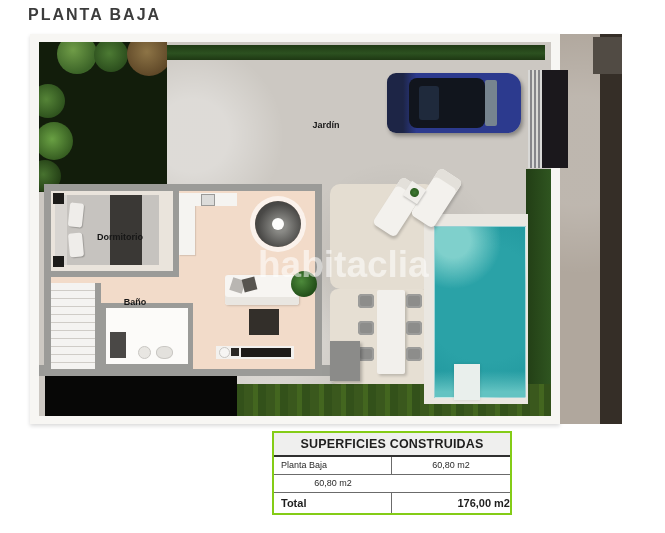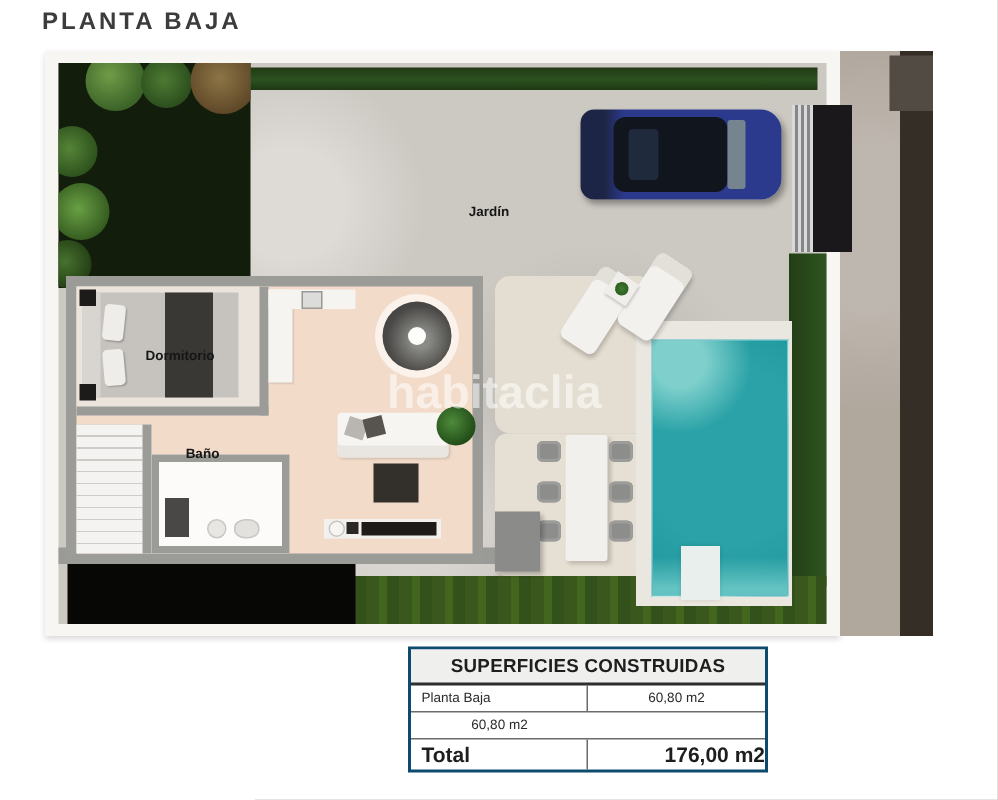--- a/index.html
+++ b/index.html
@@ -100,30 +100,30 @@
   .sofa-pillow-2{left:18px;top:3px;width:13px;height:13px;background:#57544f;transform:rotate(-14deg);}
   .plant-salon{left:240px;top:80px;width:26px;height:26px;border-radius:50%;
     background:radial-gradient(circle at 40% 40%, #4d8a3b, #1f4a16 75%);}
   .sideboard{left:198px;top:118px;width:30px;height:26px;background:#332f2a;}
   .tv-console{left:165px;top:155px;width:78px;height:13px;background:#f3f1ee;}
   .tv{left:190px;top:157px;width:50px;height:9px;background:#1e1b18;}
   .lamp{left:168px;top:156px;width:9px;height:9px;border-radius:50%;background:#f6f5f3;border:1px solid #c8c6c2;}
   .small-frame{left:180px;top:157px;width:8px;height:8px;background:#2a2724;}
   
   .room-label{font-size:9px;font-weight:bold;color:#161616;text-align:center;z-index:5;}
-  .watermark{left:228px;top:210px;font-size:31px;font-weight:bold;color:rgba(255,255,255,.55);
+  .watermark{left:228px;top:210px;font-size:37px;font-weight:bold;color:rgba(255,255,255,.55);
     letter-spacing:0;z-index:6;}
   
-  .areas-table{left:272px;top:431px;width:240px;border:2px solid #0c4a6e;background:#ffffff;box-sizing:border-box;}
+  .areas-table{left:272px;top:431px;width:240px;border:2px solid #84cc16;background:#ffffff;box-sizing:border-box;}
   .areas-header{height:22px;line-height:22px;text-align:center;font-weight:bold;font-size:12.5px;
     color:#1e1e1e;background:#efefee;border-bottom:2px solid #2f2f2f;letter-spacing:.2px;}
   .areas-row{display:flex;height:17px;line-height:17px;border-bottom:1px solid #6b6b6b;font-size:9px;color:#2a2a2a;}
   .areas-row .cell-label{width:50%;padding-left:7px;border-right:1px solid #6b6b6b;box-sizing:border-box;}
   .areas-row .cell-value{width:50%;text-align:center;}
-  .areas-total{display:flex;height:20px;line-height:20px;font-size:14px;font-weight:bold;color:#1e1e1e;}
+  .areas-total{display:flex;height:20px;line-height:20px;font-size:11px;font-weight:bold;color:#1e1e1e;}
   .areas-total .cell-label{width:50%;padding-left:7px;border-right:1px solid #6b6b6b;box-sizing:border-box;}
   .areas-total .cell-value{width:50%;text-align:right;}
 </style>
 </head>
 <body>
 
 <div class="abs page-title">PLANTA BAJA</div>
 
 <div class="abs plan">
 
@@ -209,21 +209,21 @@
       <div class="abs sofa-pillow-2"></div>
     </div>
     <div class="abs plant-salon"></div>
     <div class="abs sideboard"></div>
     <div class="abs tv-console"></div>
     <div class="abs tv"></div>
     <div class="abs lamp"></div>
     <div class="abs small-frame"></div>
   </div>
 
-  <div class="abs room-label" style="left:266px;top:102px;width:60px;text-align:center;">Jardín</div>
+  <div class="abs room-label" style="left:266px;top:86px;width:60px;text-align:center;">Jardín</div>
   <div class="abs room-label" style="left:45px;top:198px;width:90px;">Dormitorio</div>
   <div class="abs room-label" style="left:75px;top:263px;width:60px;">Baño</div>
 
   <div class="abs watermark">habitaclia</div>
 </div>
 
 <div class="abs areas-table">
   <div class="areas-header">SUPERFICIES CONSTRUIDAS</div>
   <div class="areas-row">
     <div class="cell-label">Planta Baja</div>

